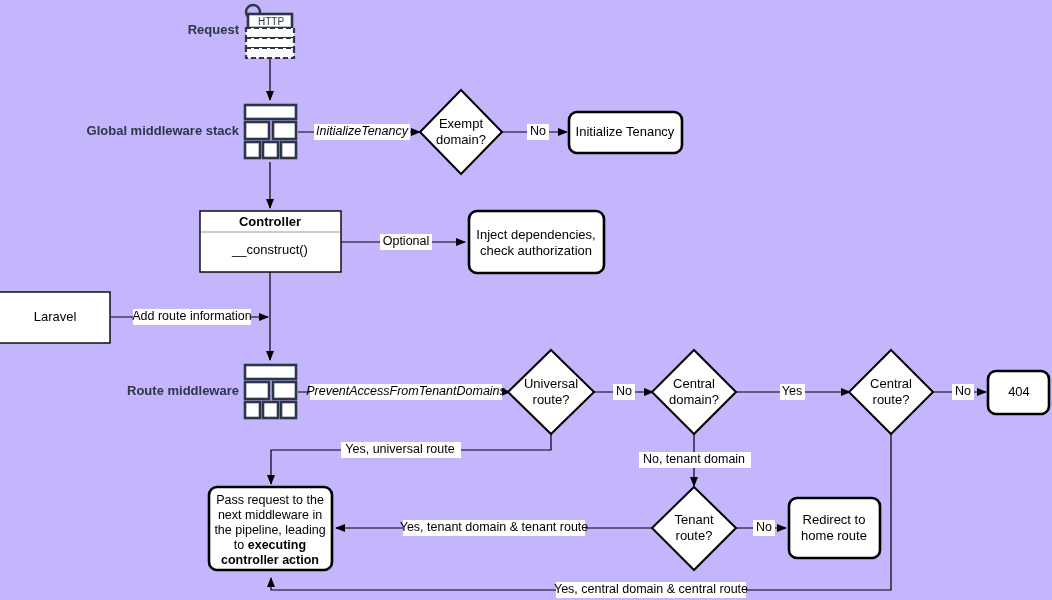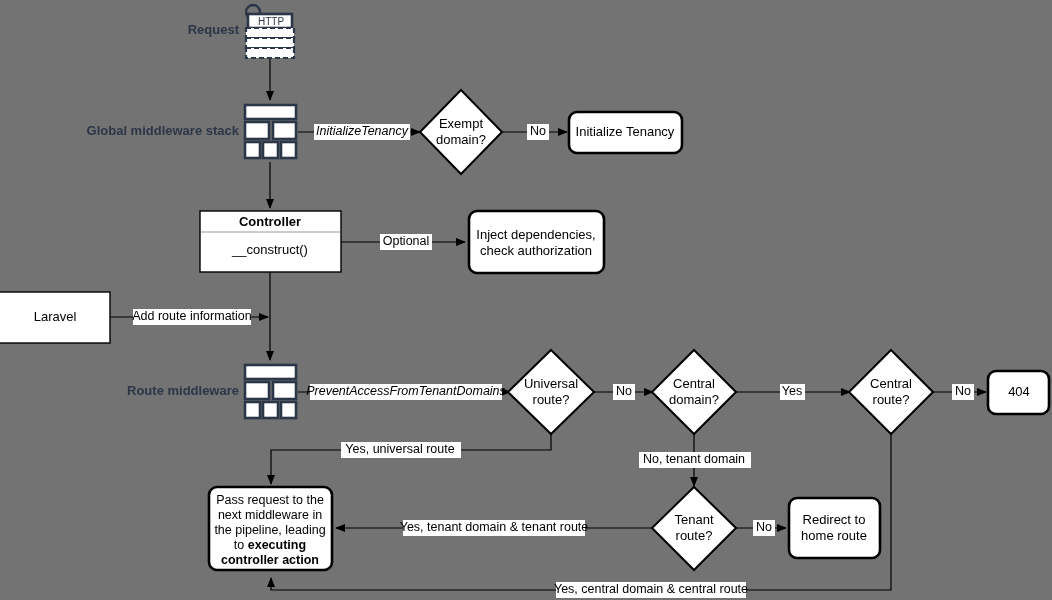--- a/index.html
+++ b/index.html
@@ -7,21 +7,21 @@
     padding: 0;
     background: #ffffff;
   }
   body {
     font-family: "Liberation Sans", sans-serif;
   }
   #canvas {
     position: relative;
     width: 1052px;
     height: 600px;
-    background: #737373;
+    background: #c4b5fd;
     overflow: hidden;
   }
   svg.layer {
     position: absolute;
     left: 0;
     top: 0;
     width: 1052px;
     height: 600px;
   }
   .edge {

